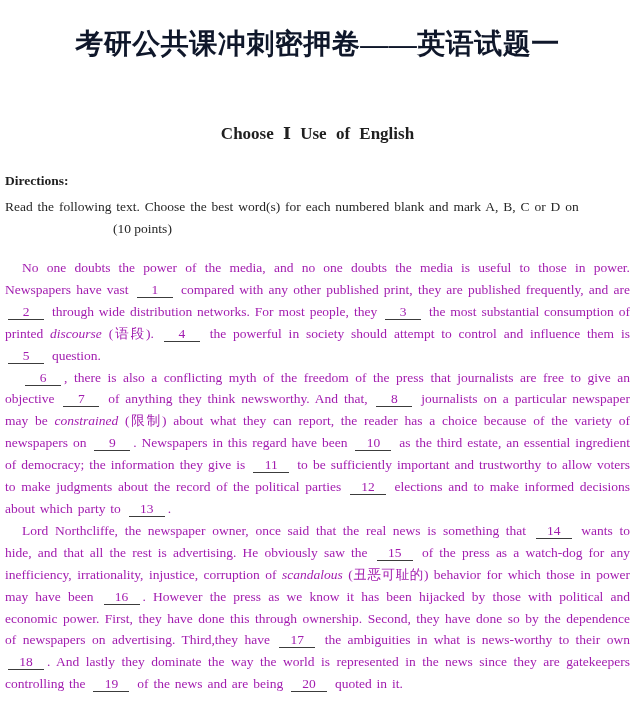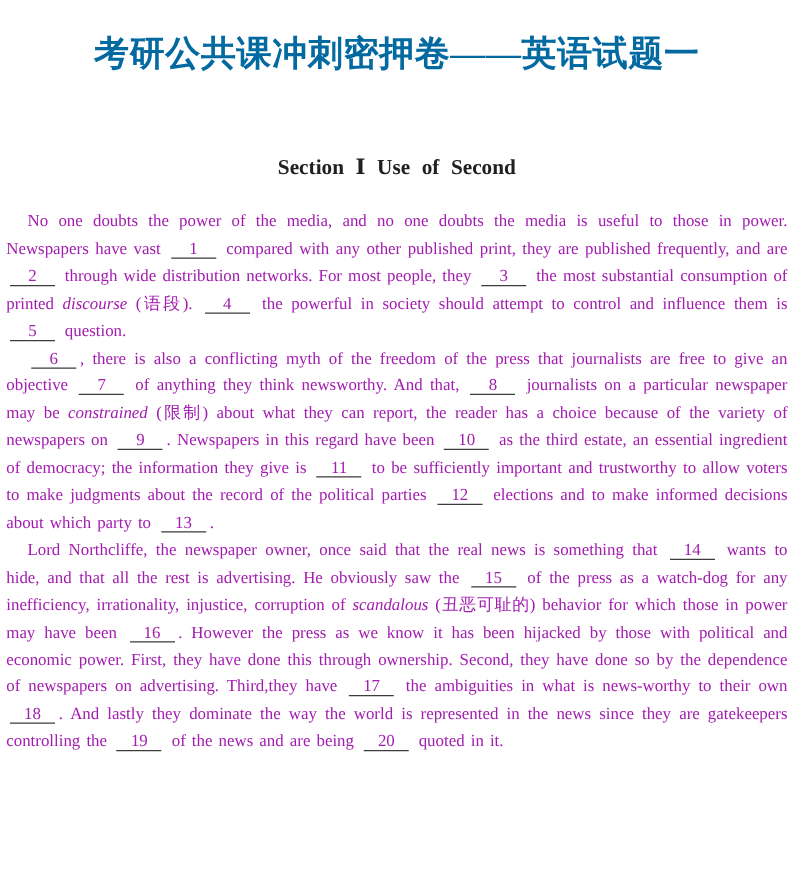--- a/index.html
+++ b/index.html
@@ -18,21 +18,21 @@
     width: 625px;
     padding: 0 5px;
   }
   .title {
     margin: 0;
     padding-top: 25px;
     font-size: 28px;
     line-height: 38px;
     font-weight: bold;
     text-align: center;
-    color: #0369a1;
+    color: #0f172a;
     letter-spacing: 0.5px;
     white-space: nowrap;
   }
   .section-heading {
     margin: 59px 0 0 0;
     font-size: 17px;
     line-height: 24px;
     font-weight: bold;
     text-align: center;
     color: #202020;
@@ -88,22 +88,27 @@
     vertical-align: baseline;
   }
 </style>
 </head>
 <body>
 
 <div class="page">
 
   <h1 class="title">考研公共课冲刺密押卷——英语试题一</h1>
 
-  <h2 class="section-heading">Section Ⅰ Use of Second</h2>
+  <h2 class="section-heading">Choose Ⅰ Use of English</h2>
 
+  <div class="directions">
+    <div class="directions-label">Directions:</div>
+    <div class="directions-text">Read the following text. Choose the best word(s) for each numbered blank and mark A, B, C or D on</div>
+    <div class="points">(10 points)</div>
+  </div>
 
   <div class="passage">
       <p><span>No one doubts the power of the media, and no one doubts the media is useful to those in power. Newspapers have vast </span><span class="blank">1</span><span> compared with any other published print, they are published frequently, and are </span><span class="blank">2</span><span> through wide distribution networks. For most people, they </span><span class="blank">3</span><span> the most substantial consumption of printed </span><i>discourse</i><span> (语段). </span><span class="blank">4</span><span> the powerful in society should attempt to control and influence them is </span><span class="blank">5</span><span> question.</span></p>
       <p><span class="blank">6</span><span>, there is also a conflicting myth of the freedom of the press that journalists are free to give an objective </span><span class="blank">7</span><span> of anything they think newsworthy. And that, </span><span class="blank">8</span><span> journalists on a particular newspaper may be </span><i>constrained</i><span> (限制) about what they can report, the reader has a choice because of the variety of newspapers on </span><span class="blank">9</span><span>. Newspapers in this regard have been </span><span class="blank">10</span><span> as the third estate, an essential ingredient of democracy; the information they give is </span><span class="blank">11</span><span> to be sufficiently important and trustworthy to allow voters to make judgments about the record of the political parties </span><span class="blank">12</span><span> elections and to make informed decisions about which party to </span><span class="blank">13</span><span>.</span></p>
       <p><span>Lord Northcliffe, the newspaper owner, once said that the real news is something that </span><span class="blank">14</span><span> wants to hide, and that all the rest is advertising. He obviously saw the </span><span class="blank">15</span><span> of the press as a watch-dog for any inefficiency, irrationality, injustice, corruption of </span><i>scandalous</i><span> (丑恶可耻的) behavior for which those in power may have been </span><span class="blank">16</span><span>. However the press as we know it has been hijacked by those with political and economic power. First, they have done this through ownership. Second, they have done so by the dependence of newspapers on advertising. Third,they have </span><span class="blank">17</span><span> the ambiguities in what is news-worthy to their own </span><span class="blank">18</span><span>. And lastly they dominate the way the world is represented in the news since they are gatekeepers controlling the </span><span class="blank">19</span><span> of the news and are being </span><span class="blank">20</span><span> quoted in it.</span></p>
     </div>
 
 </div>
 
 </body></html>

